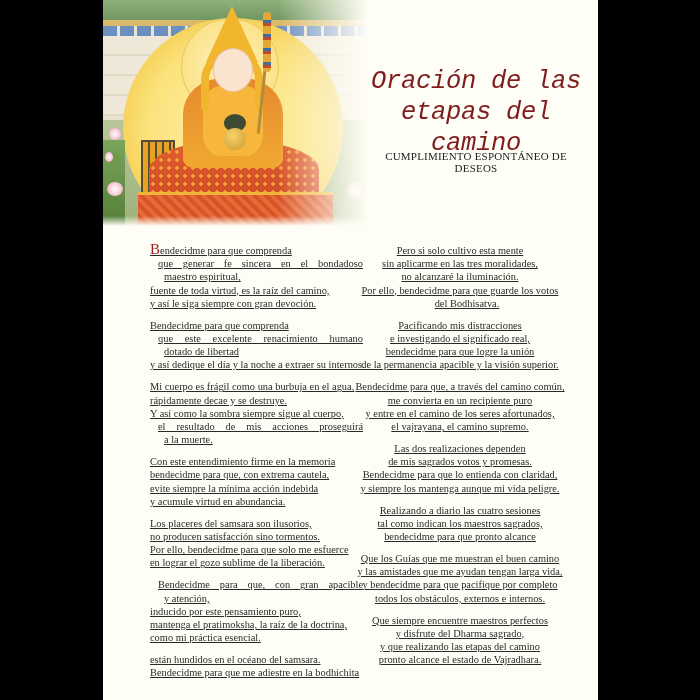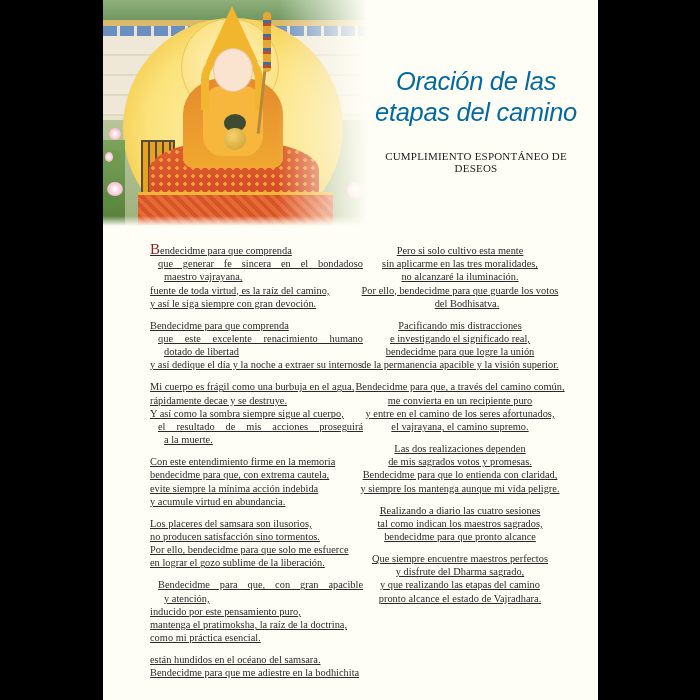--- a/index.html
+++ b/index.html
@@ -111,21 +111,21 @@
     }
     .leaves {
       position: absolute; left: 0; top: 140px; width: 22px; height: 86px;
       background: radial-gradient(circle at 50% 20%, #6e9a4c 0 6px, transparent 7px),
                   radial-gradient(circle at 30% 70%, #5c8a3e 0 8px, transparent 9px),
                   linear-gradient(#7aa45a, #567e3a);
     }
     
     .title {
       position: absolute; left: 263px; top: 66px; width: 220px;
-      color: #0369a1; font-family: Liberation Sans, sans-serif; font-style: italic;
+      color: #7f1d1d; font-family: Liberation Mono, monospace; font-style: italic;
       font-size: 25.5px; line-height: 31px; text-align: center; font-weight: normal;
       letter-spacing: -0.3px;
     }
     .subtitle {
       position: absolute; left: 263px; top: 150px; width: 220px; text-align: center;
       font-size: 11px; letter-spacing: 0.2px; color: #222; font-family: "Liberation Serif", serif;
     }
     
     .col {
       position: absolute; top: 244px; font-family: "Liberation Serif", serif; font-size: 10.4px;
@@ -175,21 +175,21 @@
   <div class="title">
     <div>Oración de las</div>
     <div>etapas del camino</div>
   </div>
   <div class="subtitle">CUMPLIMIENTO ESPONTÁNEO DE DESEOS</div>
 
   <div class="col left" id="col-left">
       <div class="stanza">
         <span class="line"><span class="dropcap">B</span>endecidme para que comprenda</span>
         <span class="line just">que generar fe sincera en el bondadoso</span>
-        <span class="line cont">maestro vajrayana,</span>
+        <span class="line cont">maestro espiritual,</span>
         <span class="line">fuente de toda virtud, es la raíz del camino,</span>
         <span class="line">y así le siga siempre con gran devoción.</span>
       </div>
       <div class="stanza">
         <span class="line">Bendecidme para que comprenda</span>
         <span class="line just">que este excelente renacimiento humano</span>
         <span class="line cont">dotado de libertad</span>
         <span class="line">y así dedique el día y la noche a extraer su internos.</span>
       </div>
       <div class="stanza">
@@ -248,19 +248,25 @@
         <span class="line">de mis sagrados votos y promesas.</span>
         <span class="line">Bendecidme para que lo entienda con claridad,</span>
         <span class="line">y siempre los mantenga aunque mi vida peligre.</span>
       </div>
       <div class="stanza">
         <span class="line">Realizando a diario las cuatro sesiones</span>
         <span class="line">tal como indican los maestros sagrados,</span>
         <span class="line">bendecidme para que pronto alcance</span>
       </div>
       <div class="stanza">
+        <span class="line">Que los Guías que me muestran el buen camino</span>
+        <span class="line">y las amistades que me ayudan tengan larga vida,</span>
+        <span class="line">y bendecidme para que pacifique por completo</span>
+        <span class="line">todos los obstáculos, externos e internos.</span>
+      </div>
+      <div class="stanza">
         <span class="line">Que siempre encuentre maestros perfectos</span>
         <span class="line">y disfrute del Dharma sagrado,</span>
         <span class="line">y que realizando las etapas del camino</span>
         <span class="line">pronto alcance el estado de Vajradhara.</span>
       </div>
     </div>
 </div>
 
 </body></html>

